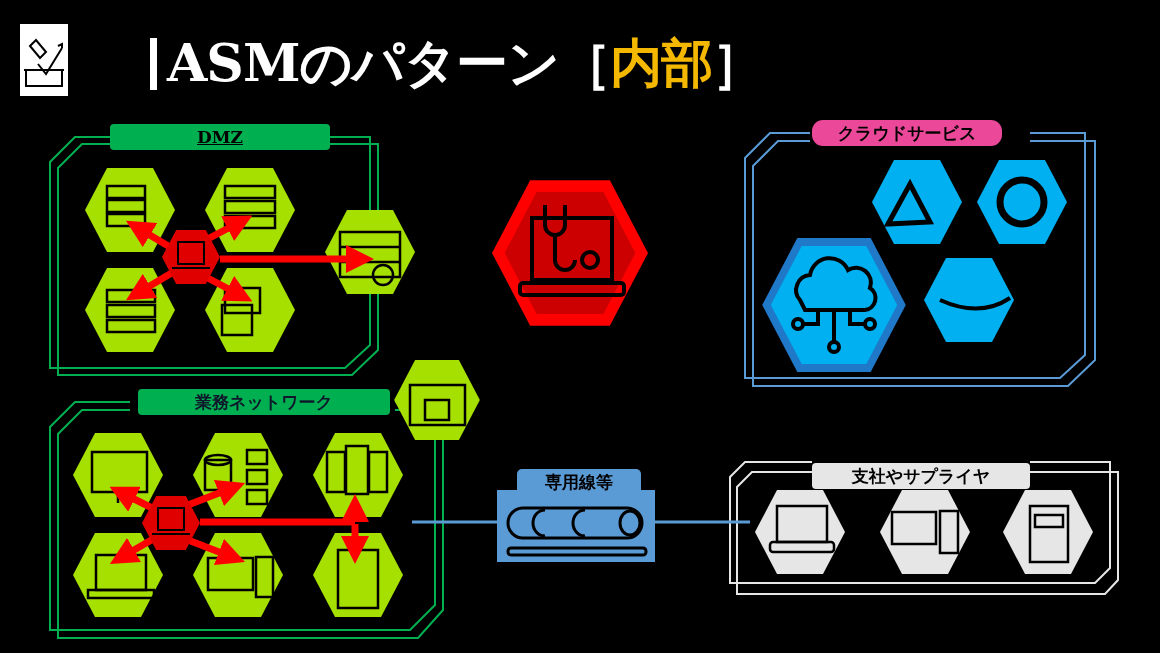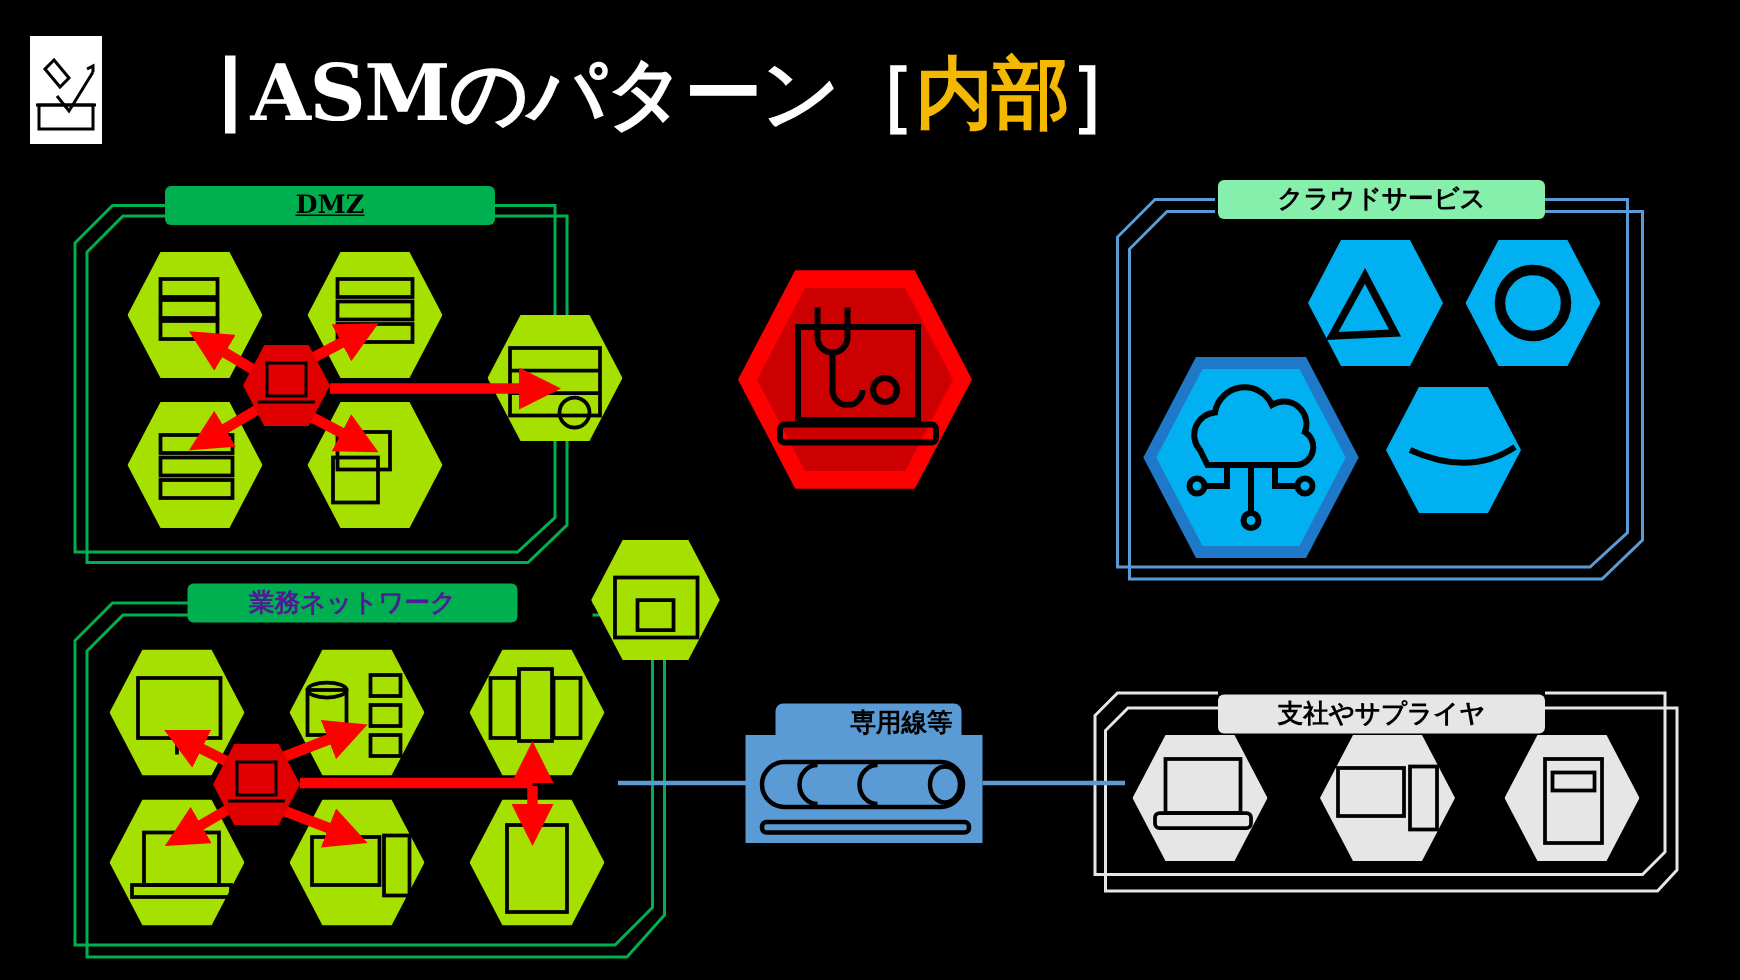--- a/index.html
+++ b/index.html
@@ -199,16 +199,16 @@
     <rect x="777" y="506" width="50" height="36"></rect>
       <rect x="770" y="542" width="64" height="10" rx="3"></rect>
     <rect x="892" y="512" width="44" height="32"></rect>
       <rect x="940" y="511" width="18" height="42"></rect>
     <rect x="1030" y="506" width="38" height="56"></rect>
       <rect x="1035" y="515" width="28" height="12"></rect>
   </g>
 </svg>
 
 <div class="lbl" style="left:110px;top:124px;width:220px;background:#00b050;color:#000;text-decoration:underline;">DMZ</div>
-<div class="lbl" style="left:125px;top:389px;width:220px;background:#00b050;color:#4c1d95;">業務ネットワーク</div>
-<div class="lbl" style="left:812px;top:120px;width:218px;background:#86efac;color:#000;">クラウドサービス</div>
-<div class="lbl" style="left:517px;top:469px;width:124px;background:transparent;color:#000;padding-left:22px;">専用線等</div>
+<div class="lbl" style="left:138px;top:389px;width:252px;background:#00b050;color:#0f172a;">業務ネットワーク</div>
+<div class="lbl" style="left:812px;top:120px;width:190px;background:#ec4899;color:#000;border-radius:11px;">クラウドサービス</div>
+<div class="lbl" style="left:517px;top:469px;width:124px;background:transparent;color:#000;">専用線等</div>
 <div class="lbl" style="left:812px;top:447px;width:218px;background:#e6e6e6;color:#000;margin-top:16px;">支社やサプライヤ</div>
 
 </body></html>

